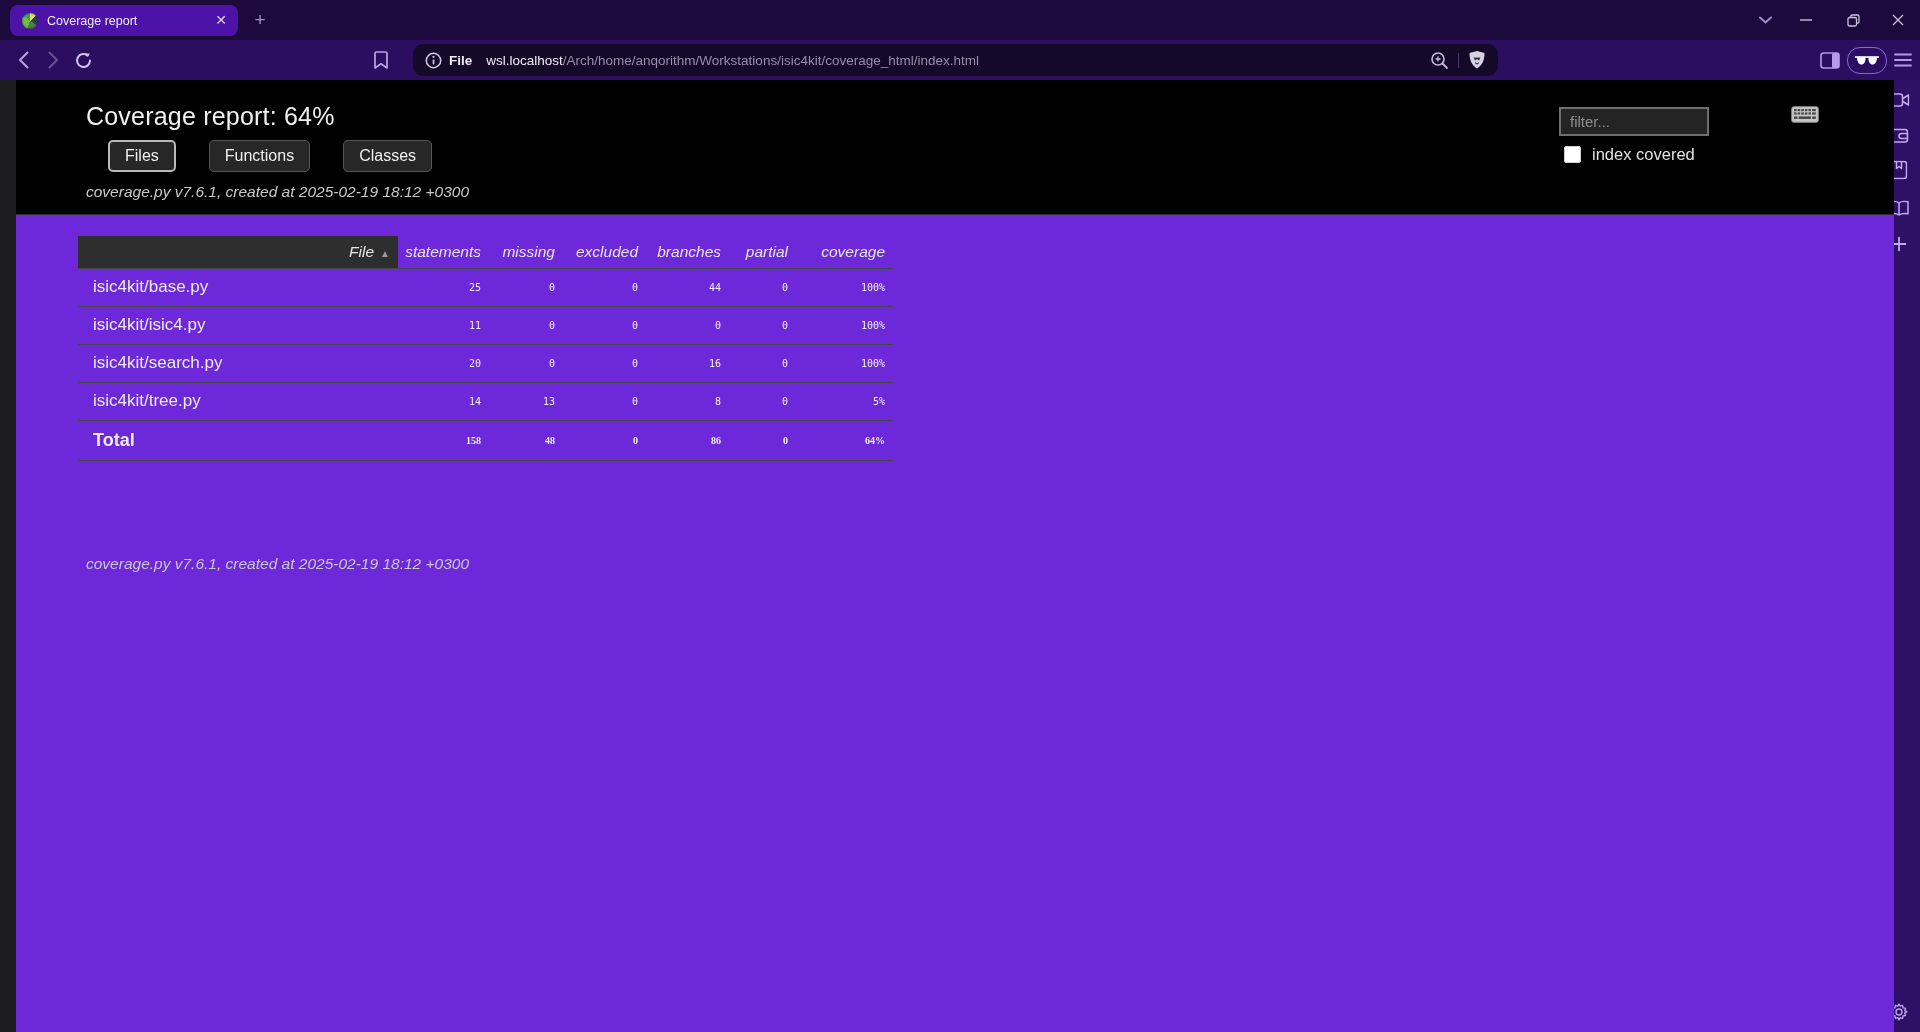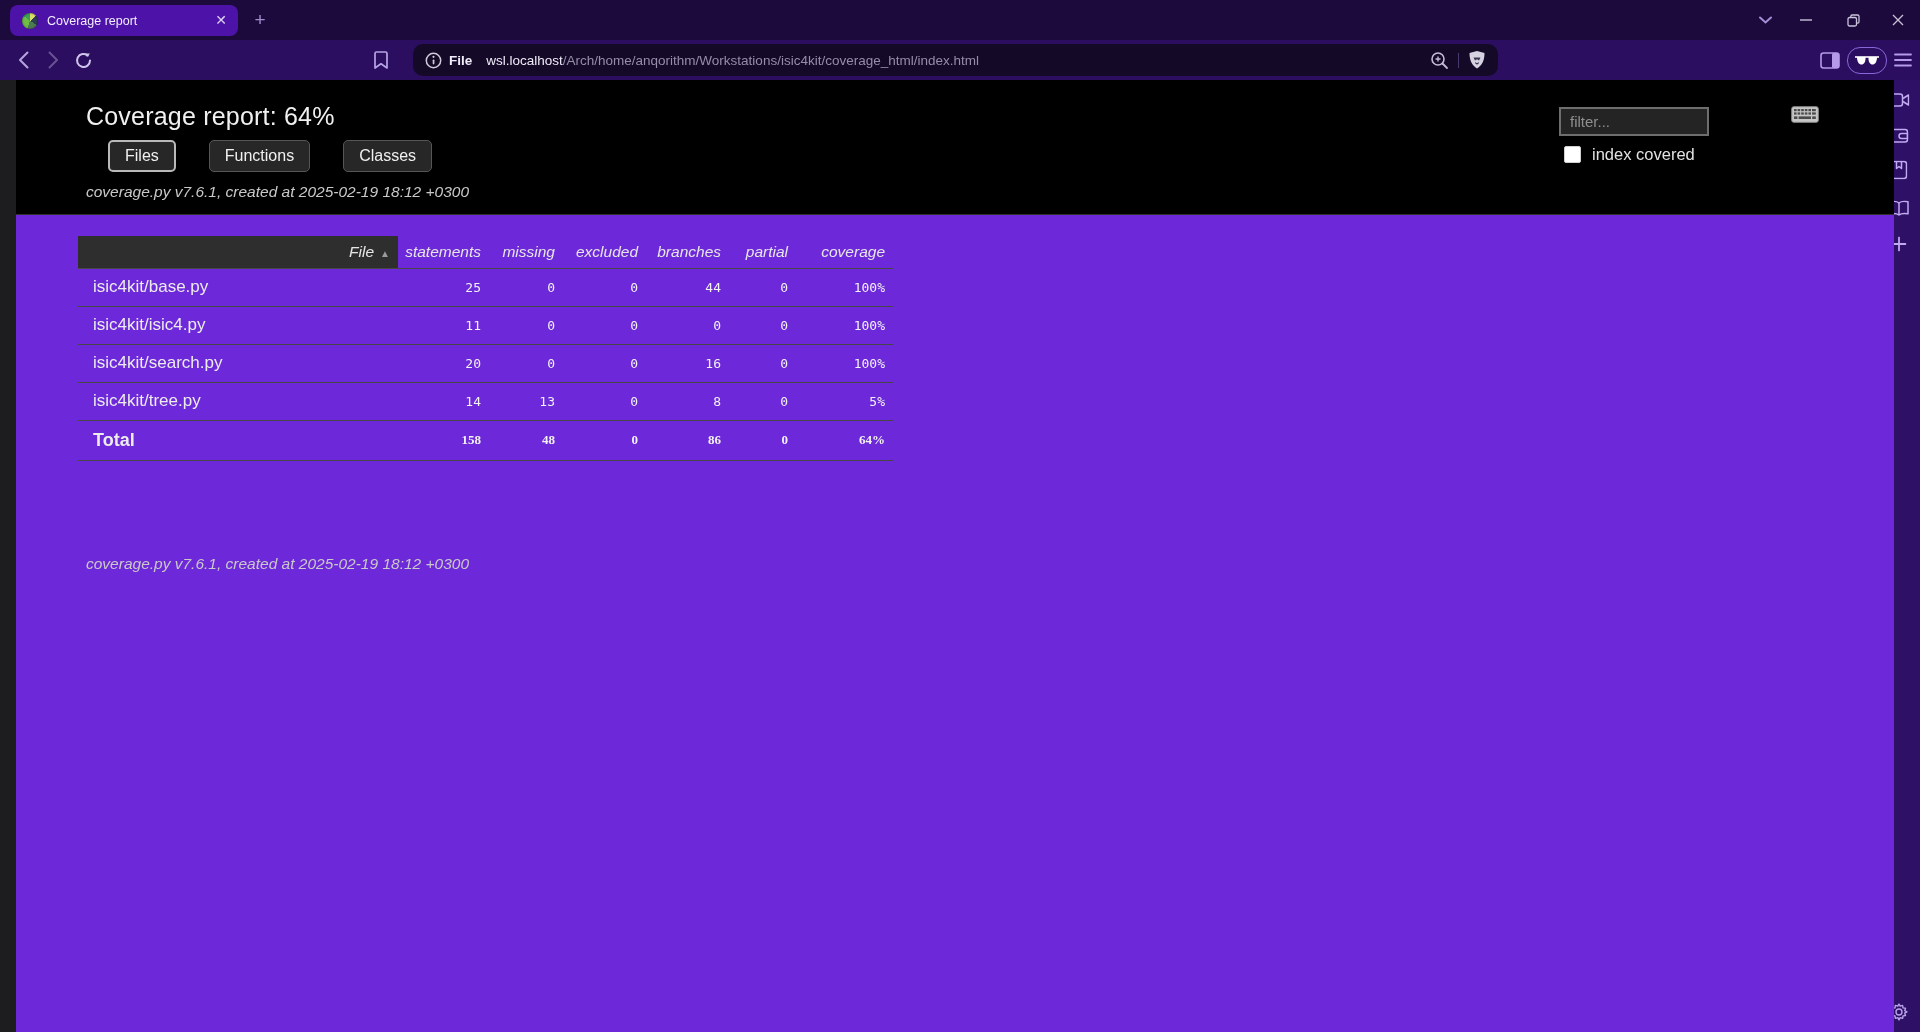--- a/index.html
+++ b/index.html
@@ -76,21 +76,21 @@
   #cov-table col.c-st { width:91px; } #cov-table col.c-mi { width:74px; }
   #cov-table col.c-ex { width:83px; } #cov-table col.c-br { width:83px; }
   #cov-table col.c-pa { width:67px; } #cov-table col.c-cv { width:97px; }
   #cov-table th { height:32px; font-style:italic; font-weight:400; color:#e6e6e6;
                   font-size:15.5px; text-align:right; padding-right:8px;
                   border-bottom:1px solid #474747; }
   #cov-table th.file-th { background:#2e2e2e; text-align:right; padding-left:15px; }
   .sort-arrow { color:#9a9a9a; font-size:10px; font-style:normal; margin-left:6px; }
   #cov-table td { height:38px; border-bottom:1px solid #474747; }
   #cov-table td.name { color:#ececec; font-size:17px; padding-left:15px; }
-  #cov-table td.num { font-family:"DejaVu Sans Mono", monospace; font-size:13px;
+  #cov-table td.num { font-family:"DejaVu Sans Mono", monospace; font-size:10px;
                       color:#f2f2f2; text-align:right; padding-right:8px; }
   #cov-table tr.total td { height:40px; font-weight:700;font-family:Liberation Serif, serif; }
   #cov-table tr.total td.name { font-family:"Liberation Sans",sans-serif; font-size:18px; }
 
   #version-bottom { left:70px; top:475px; }
 
   svg { display:block; }
 </style>
 </head>
 <body>

